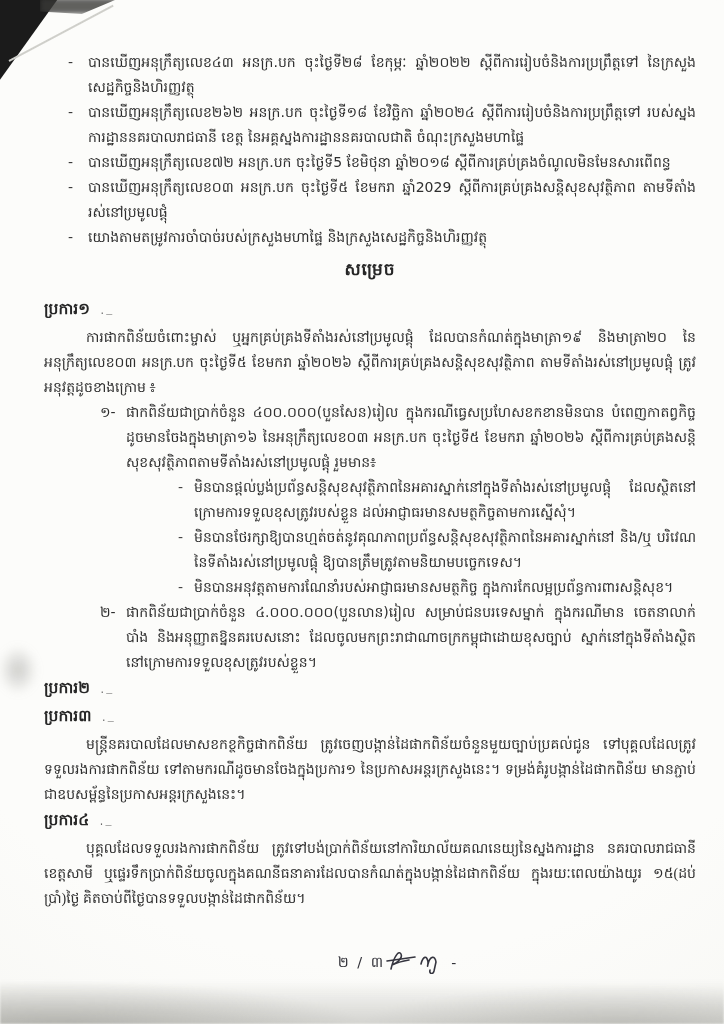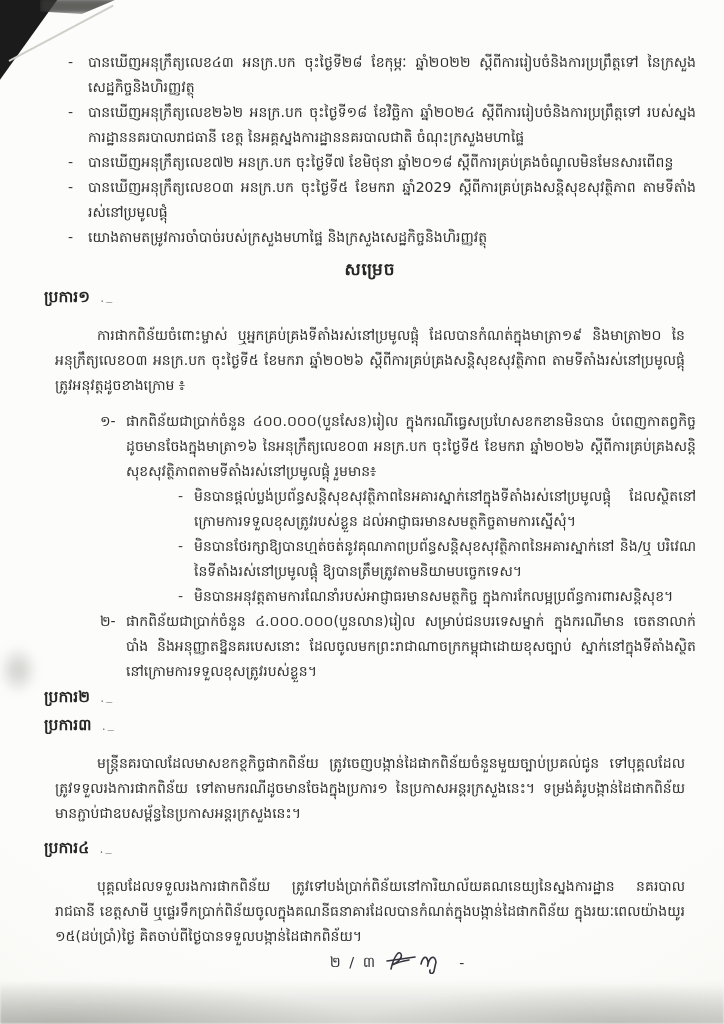--- a/index.html
+++ b/index.html
@@ -52,46 +52,46 @@
     padding:0 28px 0 44px;
     font-size:14px;line-height:25px;
     text-align:justify;
   }
   .preamble{margin:0 0 0 24px;padding:0;list-style:none;}
   .p-item{display:flex;}
   .p-item .marker{flex:0 0 20px;color:#3a3a3a;}
   .p-item .txt{flex:1;}
   .decision-heading{
     text-align:center;font-weight:bold;font-size:17px;
-    margin:7px 0 4px 0;color:#262626;letter-spacing:1px;
+    margin:7px 0 16px 0;color:#262626;letter-spacing:1px;
   }
   .article{margin:0;}
   .article-heading{
     font-size:15.5px;font-weight:bold;color:#262626;
     margin:2px 0 1px 0;
     font-family:Liberation Mono, monospace;
   }
   .article-heading .mark{
     font-weight:normal;font-size:10px;color:#6a6a6a;
     letter-spacing:1px;vertical-align:baseline;
   }
-  .article-body{margin:11px;text-indent:42px;}
+  .article-body{margin:0;text-indent:42px;font-family:Liberation Serif, serif;}
   .fine-list{margin:0 0 0 56px;}
   .fine-item{display:flex;}
   .fine-item .marker{flex:0 0 26px;}
   .fine-item .txt{flex:1;}
   .sub-list{margin:0 0 0 78px;}
   .sub-item{display:flex;}
   .sub-item .marker{flex:0 0 16px;color:#444;}
   .sub-item .txt{flex:1;}
   
   .footer{
     position:absolute;left:0;right:0;top:948px;
     display:flex;align-items:center;justify-content:center;
-    gap:8px;margin-left:70px;
+    margin-left:70px;
   }
   .page-number{font-size:14.5px;color:#33333a;letter-spacing:2px;}
   .signature{display:inline-block;}
   .sig-dot{color:#33333a;font-size:14px;}
 </style>
 </head>
 <body>
 
 <div class="page">
 
@@ -107,21 +107,21 @@
       <div class="p-item">
         <span class="marker">-</span>
         <span class="txt">បានឃើញអនុក្រឹត្យលេខ៤៣ អនក្រ.បក ចុះថ្ងៃទី២៨ ខែកុម្ភៈ ឆ្នាំ២០២២ ស្ដីពីការរៀបចំនិងការប្រព្រឹត្តទៅ នៃក្រសួងសេដ្ឋកិច្ចនិងហិរញ្ញវត្ថុ</span>
       </div>
       <div class="p-item">
         <span class="marker">-</span>
         <span class="txt">បានឃើញអនុក្រឹត្យលេខ២៦២ អនក្រ.បក ចុះថ្ងៃទី១៨ ខែវិច្ឆិកា ឆ្នាំ២០២៤ ស្ដីពីការរៀបចំនិងការប្រព្រឹត្តទៅ របស់ស្នងការដ្ឋាននគរបាលរាជធានី ខេត្ត នៃអគ្គស្នងការដ្ឋាននគរបាលជាតិ ចំណុះក្រសួងមហាផ្ទៃ</span>
       </div>
       <div class="p-item">
         <span class="marker">-</span>
-        <span class="txt">បានឃើញអនុក្រឹត្យលេខ៧២ អនក្រ.បក ចុះថ្ងៃទី៧ ខែមិថុនា ឆ្នាំ២០១៨ ស្ដីពីការគ្រប់គ្រងចំណូលមិនមែនសារពើពន្ធ</span>
+        <span class="txt">បានឃើញអនុក្រឹត្យលេខ៧២ អនក្រ.បក ចុះថ្ងៃទី5 ខែមិថុនា ឆ្នាំ២០១៨ ស្ដីពីការគ្រប់គ្រងចំណូលមិនមែនសារពើពន្ធ</span>
       </div>
       <div class="p-item">
         <span class="marker">-</span>
         <span class="txt">បានឃើញអនុក្រឹត្យលេខ០៣ អនក្រ.បក ចុះថ្ងៃទី៥ ខែមករា ឆ្នាំ2029 ស្ដីពីការគ្រប់គ្រងសន្តិសុខសុវត្ថិភាព តាមទីតាំងរស់នៅប្រមូលផ្ដុំ</span>
       </div>
       <div class="p-item">
         <span class="marker">-</span>
         <span class="txt">យោងតាមតម្រូវការចាំបាច់របស់ក្រសួងមហាផ្ទៃ និងក្រសួងសេដ្ឋកិច្ចនិងហិរញ្ញវត្ថុ</span>
       </div>
     </div>

